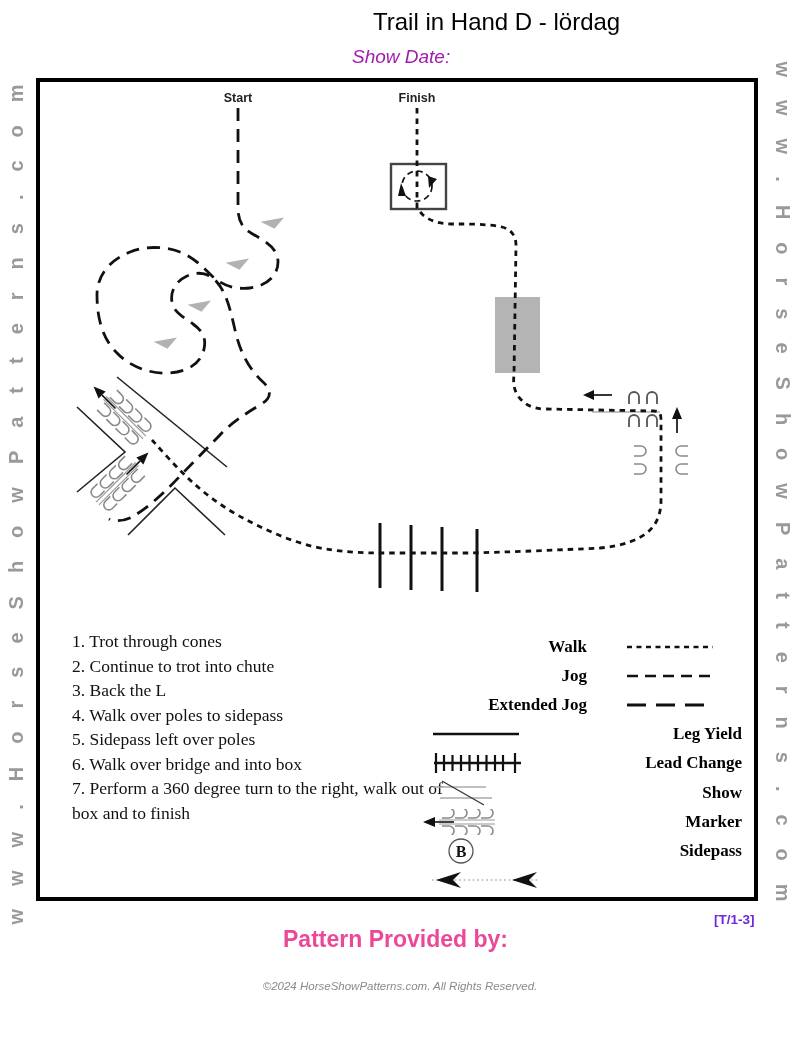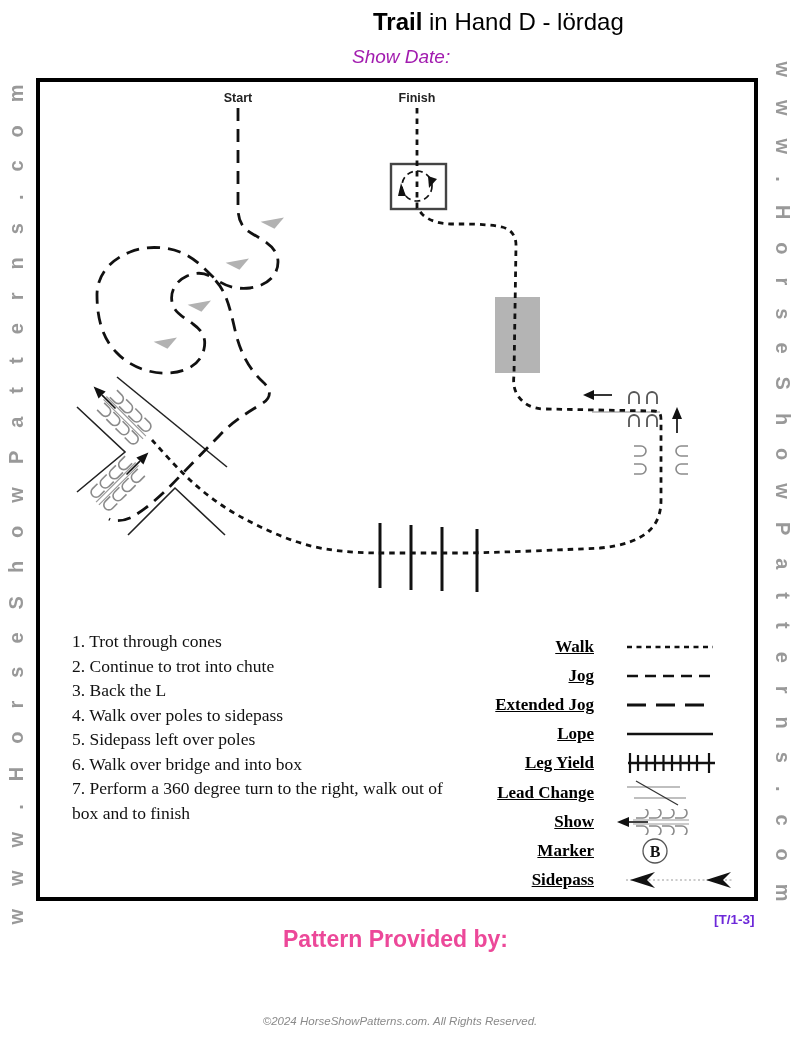--- a/index.html
+++ b/index.html
@@ -1,37 +1,37 @@
 <!DOCTYPE html>
 <html><head>
 <meta charset="utf-8">
 <style>
   html,body{margin:0;padding:0;background:#ffffff;}
   #page{position:relative;width:800px;height:1041px;background:#fff;overflow:hidden;
         font-family:"Liberation Sans",sans-serif;}
   .title{position:absolute;left:373px;top:8px;font-size:24px;color:#000;white-space:nowrap;}
-  .title .t-bold{font-weight:bold;}
+  .title .t-bold{font-weight:normal;}
   .show-date{position:absolute;left:352px;top:46px;font-size:19px;font-style:italic;color:#a21caf;white-space:nowrap;}
   .watermark{position:absolute;color:#999999;font-weight:bold;font-size:20px;letter-spacing:23px;
              white-space:nowrap;}
   .wm-left{left:16px;top:493px;transform:translate(-50%,-50%) rotate(-90deg);}
   .wm-right{left:782px;top:493px;transform:translate(-50%,-50%) rotate(90deg);}
   .diagram-border{position:absolute;left:36px;top:78px;width:722px;height:823px;
                   border:4px solid #000;box-sizing:border-box;background:transparent;}
   .course-svg{position:absolute;left:36px;top:78px;width:722px;height:823px;}
   .instructions{position:absolute;left:72px;top:629px;width:400px;
                 font-family:"Liberation Serif",serif;font-size:17.5px;line-height:24.5px;color:#111;}
   .legend{position:absolute;left:420px;top:632px;width:322px;display:grid;
-          grid-template-columns:1fr 128px;column-gap:20px;grid-auto-rows:29.2px;align-items:center;text-decoration:underline;}
+          grid-template-columns:1fr 128px;column-gap:27px;grid-auto-rows:29.2px;align-items:center;}
   .legend-label{font-family:"Liberation Serif",serif;font-weight:bold;font-size:17px;color:#000;
                 text-align:right;white-space:nowrap;}
   .legend-sym{width:128px;height:26px;}
   .pattern-code{position:absolute;left:714px;top:912px;font-size:13.5px;font-weight:bold;color:#6d28d9;}
   .provided{position:absolute;left:283px;top:926px;font-size:23px;font-weight:bold;color:#ec4899;white-space:nowrap;}
-  .copyright{position:absolute;left:0;top:1015px;width:800px;text-align:center;
+  .copyright{position:absolute;left:0;top:980px;width:800px;text-align:center;
              font-size:11.5px;font-style:italic;color:#8a8a8a;}
 </style>
 </head>
 <body>
 
 <div id="page">
 
   <div class="title"><span class="t-bold">Trail</span><span> in Hand D - lördag</span></div>
 
   <div class="show-date">Show Date:</div>
@@ -179,21 +179,20 @@
     <div class="legend-label">Jog</div>
     <svg class="legend-sym" viewBox="0 0 128 26">
       <line x1="13" y1="13" x2="99" y2="13" stroke="#111" stroke-width="2.6" stroke-dasharray="11 7"></line>
       </svg>
 
     <div class="legend-label">Extended Jog</div>
     <svg class="legend-sym" viewBox="0 0 128 26">
       <line x1="13" y1="13" x2="99" y2="13" stroke="#111" stroke-width="2.8" stroke-dasharray="19 10"></line>
       </svg>
 
-    <div class="legend-label">Lope</div>
     <svg class="legend-sym" viewBox="0 0 128 26">
       <line x1="13" y1="13" x2="99" y2="13" stroke="#111" stroke-width="2.6"></line>
       </svg>
 
     <div class="legend-label">Leg Yield</div>
     <svg class="legend-sym" viewBox="0 0 128 26">
       <line x1="14" y1="13" x2="101" y2="13" stroke="#111" stroke-width="2.6"></line>
       <g stroke="#111" stroke-width="2.2">
         <line x1="16" y1="3" x2="16" y2="23"></line>
         <line x1="24" y1="5" x2="24" y2="21"></line>

